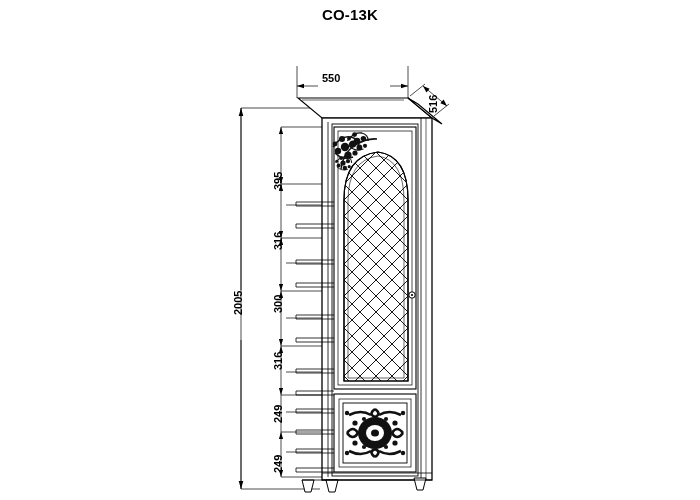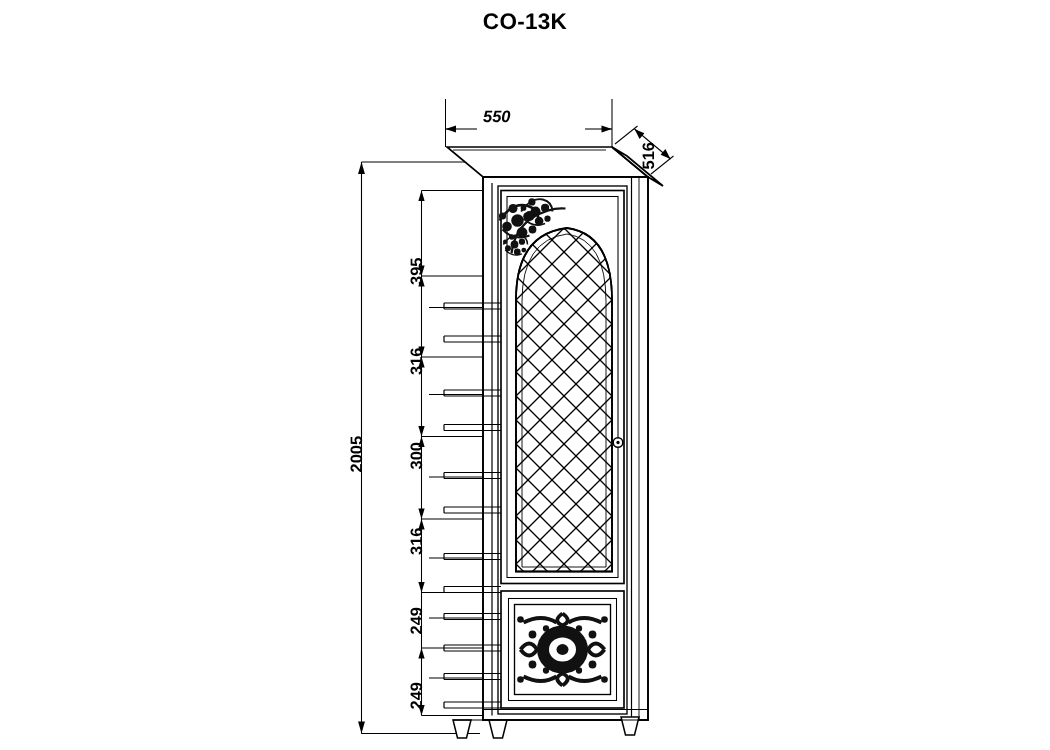--- a/index.html
+++ b/index.html
@@ -48,21 +48,21 @@
     top: 0;
   }
 </style>
 </head>
 <body>
 
 <div id="stage">
 
   <div class="title">CO-13K</div>
 
-  <div class="dim-label" style="left:322px; top:72px;font-style:italic;">550</div>
+  <div class="dim-label" style="left:322px; top:72px;">550</div>
 
   <div class="dim-label rot90" style="left:427px; top:113px;">516</div>
 
   <div class="dim-label rot90" style="left:232px; top:315px;">2005</div>
 
   <div class="dim-label rot90" style="left:272px; top:190px;">395</div>
 
   <div class="dim-label rot90" style="left:272px; top:250px;">316</div>
 
   <div class="dim-label rot90" style="left:272px; top:313px;">300</div>

